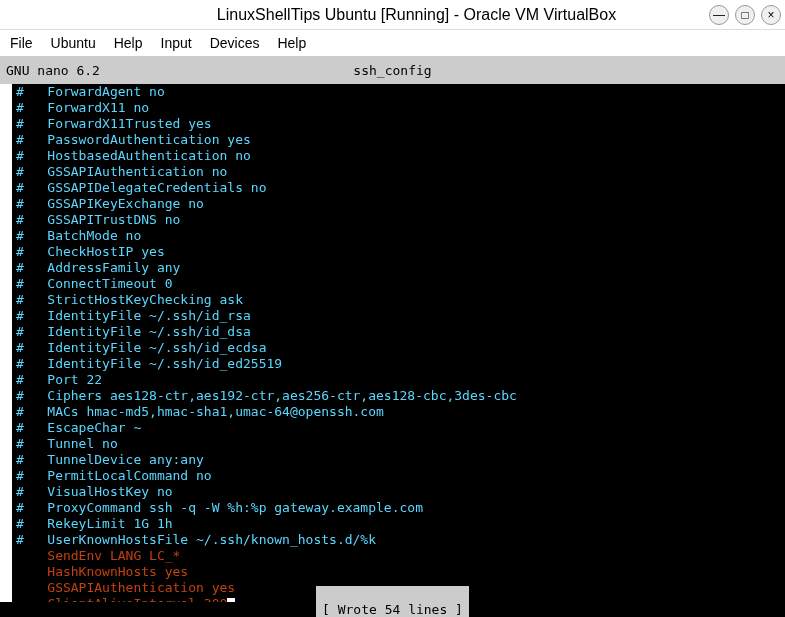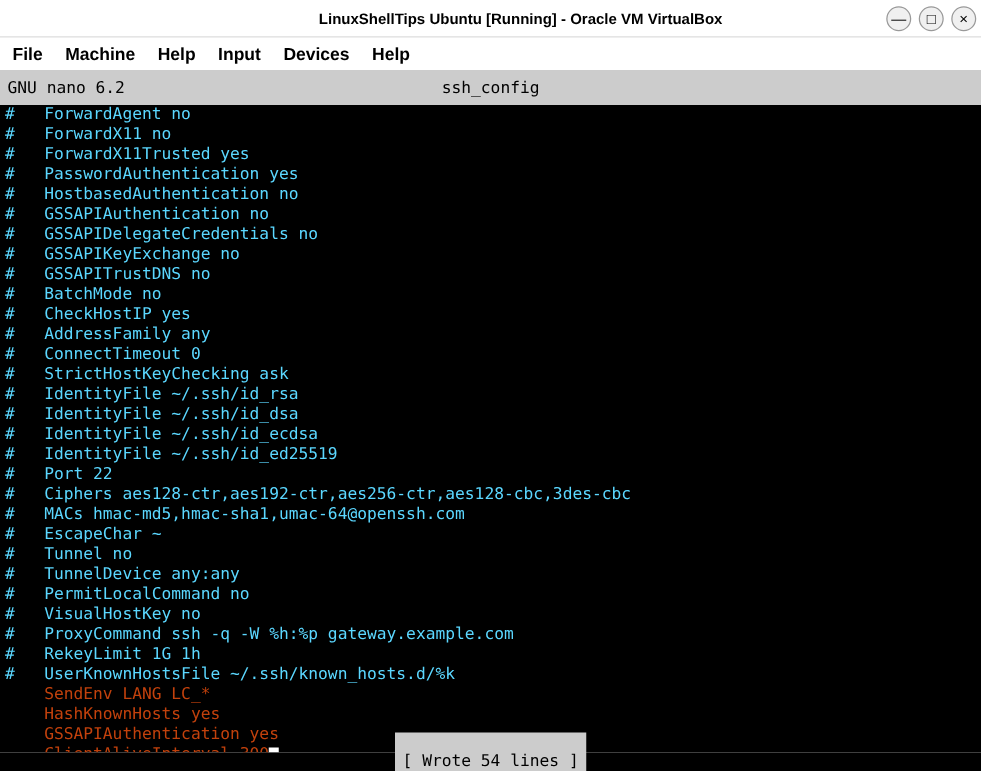--- a/index.html
+++ b/index.html
@@ -15,22 +15,22 @@
 .titlebar {
   height: 30px;
   background: #fff;
   display: flex;
   align-items: center;
   justify-content: center;
   position: relative;
   border-bottom: 1px solid #ddd;
 }
 .titlebar-title {
-  font-weight: bold;
-  font-size: 12px;
+  font-weight: normal;
+  font-size: 16px;
   margin-left: 48px;
 }
 .window-controls {
   position: absolute;
   right: 4px;
   display: flex;
   gap: 6px;
 }
 .window-btn {
   width: 20px;
@@ -46,21 +46,21 @@
 }
 .menubar {
   height: 26px;
   background: #fff;
   display: flex;
   align-items: center;
   padding: 0 10px;
   gap: 18px;
   font-size: 14px;
 }
-.menubar-item { cursor: pointer; font-weight: bold; }
+.menubar-item { cursor: pointer; }
 .nano-header {
   height: 28px;
   background: #ccc;
   color: #000;
   font-family: "DejaVu Sans Mono", monospace;
   font-size: 13px;
   display: flex;
   align-items: center;
   padding: 0 4px;
   position: relative;
@@ -69,20 +69,21 @@
 .nano-header-center { margin: 0 auto; }
 .terminal {
   flex: 1;
   background: #000;
   font-family: "DejaVu Sans Mono", monospace;
   font-size: 13px;
   line-height: 16px;
   padding: 0 4px;
   overflow: hidden;
   white-space: pre;
+  margin-left: 12px;
 }
 .line { color: #fff; }
 .comment { color: #5bd7ff; }
 .white { color: #c2410c; }
 .cursor {
   display: inline-block;
   width: 8px;
   height: 13px;
   background: #fff;
   vertical-align: text-bottom;
@@ -105,21 +106,21 @@
   <span class="titlebar-title">LinuxShellTips Ubuntu [Running] - Oracle VM VirtualBox</span>
   <div class="window-controls">
     <div class="window-btn">—</div>
     <div class="window-btn">□</div>
     <div class="window-btn">×</div>
   </div>
 </div>
 
 <div class="menubar">
   <span class="menubar-item">File</span>
-  <span class="menubar-item">Machine</span>
+  <span class="menubar-item">Ubuntu</span>
   <span class="menubar-item">Help</span>
   <span class="menubar-item">Input</span>
   <span class="menubar-item">Devices</span>
   <span class="menubar-item">Help</span>
 </div>
 
 <div class="nano-header">
   <span class="nano-header-left">GNU nano 6.2</span>
   <span class="nano-header-center">ssh_config</span>
 </div>

